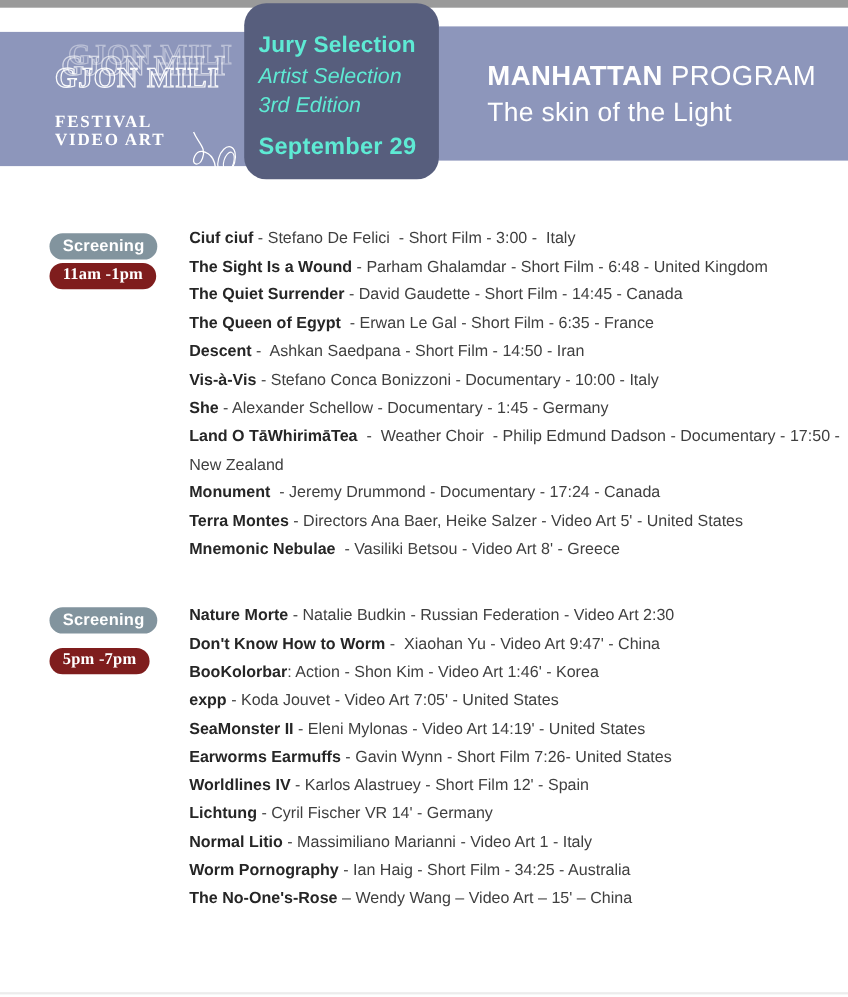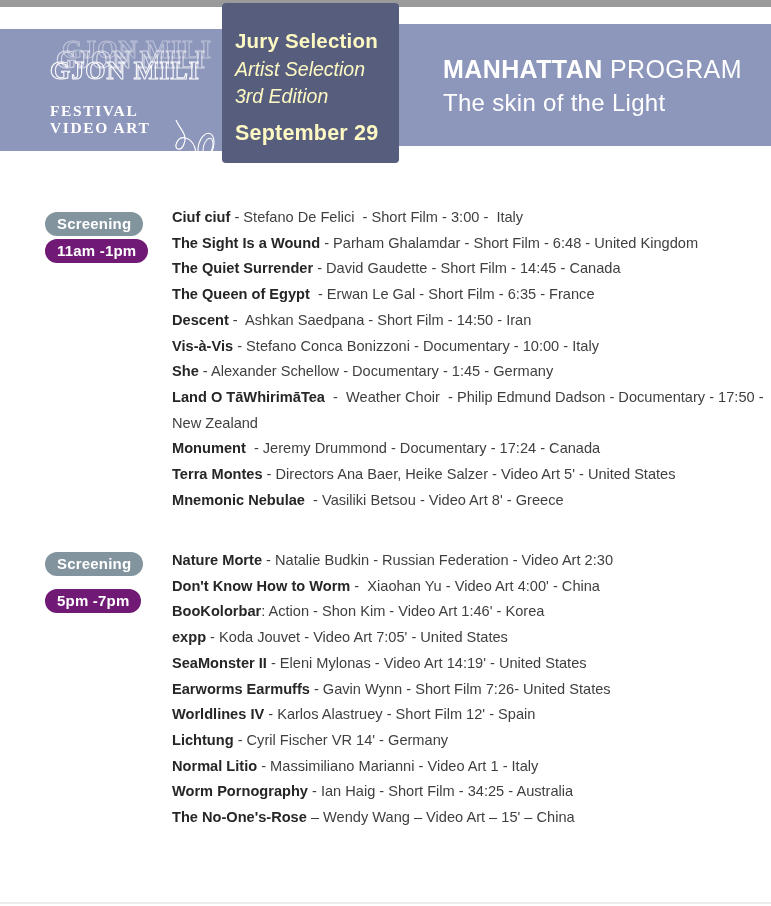--- a/index.html
+++ b/index.html
@@ -3,21 +3,21 @@
 <meta charset="utf-8">
 <style>
   html,body{margin:0;padding:0;background:#fff;}
   .page{position:relative;width:771px;height:906px;background:#ffffff;overflow:hidden;
         font-family:"Liberation Sans","DejaVu Sans",sans-serif;}
   
   .top-strip{position:absolute;left:0;top:0;width:771px;height:7px;background:#9a9a9a;z-index:1;}
   .band-left{position:absolute;left:0;top:29px;width:232px;height:122px;background:#8d96bb;z-index:2;}
   .band-right{position:absolute;left:398px;top:24px;width:373px;height:122px;background:#8d96bb;z-index:2;}
   .card{position:absolute;left:222px;top:3px;width:177px;height:160px;background:#575e7d;
-        border-radius:4px;z-index:3;box-sizing:border-box;padding:26px 10px 0 13px;color:#fef9c3;}
+        border-radius:20px;z-index:3;box-sizing:border-box;padding:26px 10px 0 13px;color:#5eead4;}
   .card .l1{font-size:20.5px;font-weight:800;letter-spacing:.2px;margin-bottom:5px;}
   .card .l2,.card .l3{font-size:19.5px;font-style:italic;font-weight:500;margin-bottom:4px;}
   .card .date{font-size:21.5px;font-weight:800;margin-top:13px;letter-spacing:.2px;}
   
   .logo{position:absolute;left:50px;top:35px;z-index:4;color:#fff;font-family:Liberation Serif, serif;}
   .wordmark{position:relative;width:180px;height:68px;}
   .wm-layer{position:absolute;font-weight:800;font-size:26px;letter-spacing:1px;color:transparent;
             -webkit-text-stroke:1.1px rgba(255,255,255,.95);white-space:nowrap;}
   .wm-a{left:12px;top:0;-webkit-text-stroke-color:rgba(255,255,255,.40);}
   .wm-b{left:6px;top:10px;-webkit-text-stroke-color:rgba(255,255,255,.62);}
@@ -27,21 +27,21 @@
   
   .program{position:absolute;left:443px;top:55px;z-index:4;color:#fff;}
   .program .t1{font-size:25px;letter-spacing:.4px;}
   .program .t1 .b{font-weight:800;margin-top:12px;}
   .program .t1 .lt{font-weight:300;}
   .program .t2{font-size:24px;font-weight:300;margin-top:5px;letter-spacing:.3px;}
   
   .badge{position:absolute;left:45px;color:#fff;font-weight:700;font-size:15px;
          padding:3px 12px 4px 12px;border-radius:14px;letter-spacing:.2px;z-index:2;}
   .badge.screen{background:#82949e;}
-  .badge.time{background:#701a75;}
+  .badge.time{background:#7f1d1d;font-family:Liberation Serif, serif;}
   .b1a{top:212px;} .b1b{top:239px;}
   .b2a{top:552px;} .b2b{top:589px;}
   
   .list{position:absolute;left:172px;width:610px;color:#3f3f3f;font-size:14.6px;
         line-height:25.7px;z-index:2;}
   .list1{top:205px;} .list2{top:548px;}
   .row{white-space:pre-wrap;}
   .row .t{font-weight:700;color:#262626;}
   .bottom-line{position:absolute;left:0;top:902px;width:771px;height:2px;background:#ececec;}
 </style>
@@ -98,21 +98,21 @@
       <div class="row"><span class="t">Land O TāWhirimāTea</span><span class="r">  -  Weather Choir  - Philip Edmund Dadson - Documentary - 17:50 - New Zealand</span></div>
       <div class="row"><span class="t">Monument</span><span class="r">  - Jeremy Drummond - Documentary - 17:24 - Canada</span></div>
       <div class="row"><span class="t">Terra Montes</span><span class="r"> - Directors Ana Baer, Heike Salzer - Video Art 5' - United States</span></div>
       <div class="row"><span class="t">Mnemonic Nebulae</span><span class="r">  - Vasiliki Betsou - Video Art 8' - Greece</span></div>
     </div>
 
   <span class="badge screen b2a">Screening</span>
   <span class="badge time b2b">5pm -7pm</span>
   <div class="list list2">
       <div class="row"><span class="t">Nature Morte</span><span class="r"> - Natalie Budkin - Russian Federation - Video Art 2:30</span></div>
-      <div class="row"><span class="t">Don't Know How to Worm</span><span class="r"> -  Xiaohan Yu - Video Art 4:00' - China</span></div>
+      <div class="row"><span class="t">Don't Know How to Worm</span><span class="r"> -  Xiaohan Yu - Video Art 9:47' - China</span></div>
       <div class="row"><span class="t">BooKolorbar</span><span class="r">: Action - Shon Kim - Video Art 1:46' - Korea</span></div>
       <div class="row"><span class="t">expp</span><span class="r"> - Koda Jouvet - Video Art 7:05' - United States</span></div>
       <div class="row"><span class="t">SeaMonster II</span><span class="r"> - Eleni Mylonas - Video Art 14:19' - United States</span></div>
       <div class="row"><span class="t">Earworms Earmuffs</span><span class="r"> - Gavin Wynn - Short Film 7:26- United States</span></div>
       <div class="row"><span class="t">Worldlines IV</span><span class="r"> - Karlos Alastruey - Short Film 12' - Spain</span></div>
       <div class="row"><span class="t">Lichtung</span><span class="r"> - Cyril Fischer VR 14' - Germany</span></div>
       <div class="row"><span class="t">Normal Litio</span><span class="r"> - Massimiliano Marianni - Video Art 1 - Italy</span></div>
       <div class="row"><span class="t">Worm Pornography</span><span class="r"> - Ian Haig - Short Film - 34:25 - Australia</span></div>
       <div class="row"><span class="t">The No-One's-Rose</span><span class="r"> – Wendy Wang – Video Art – 15' – China</span></div>
     </div>

